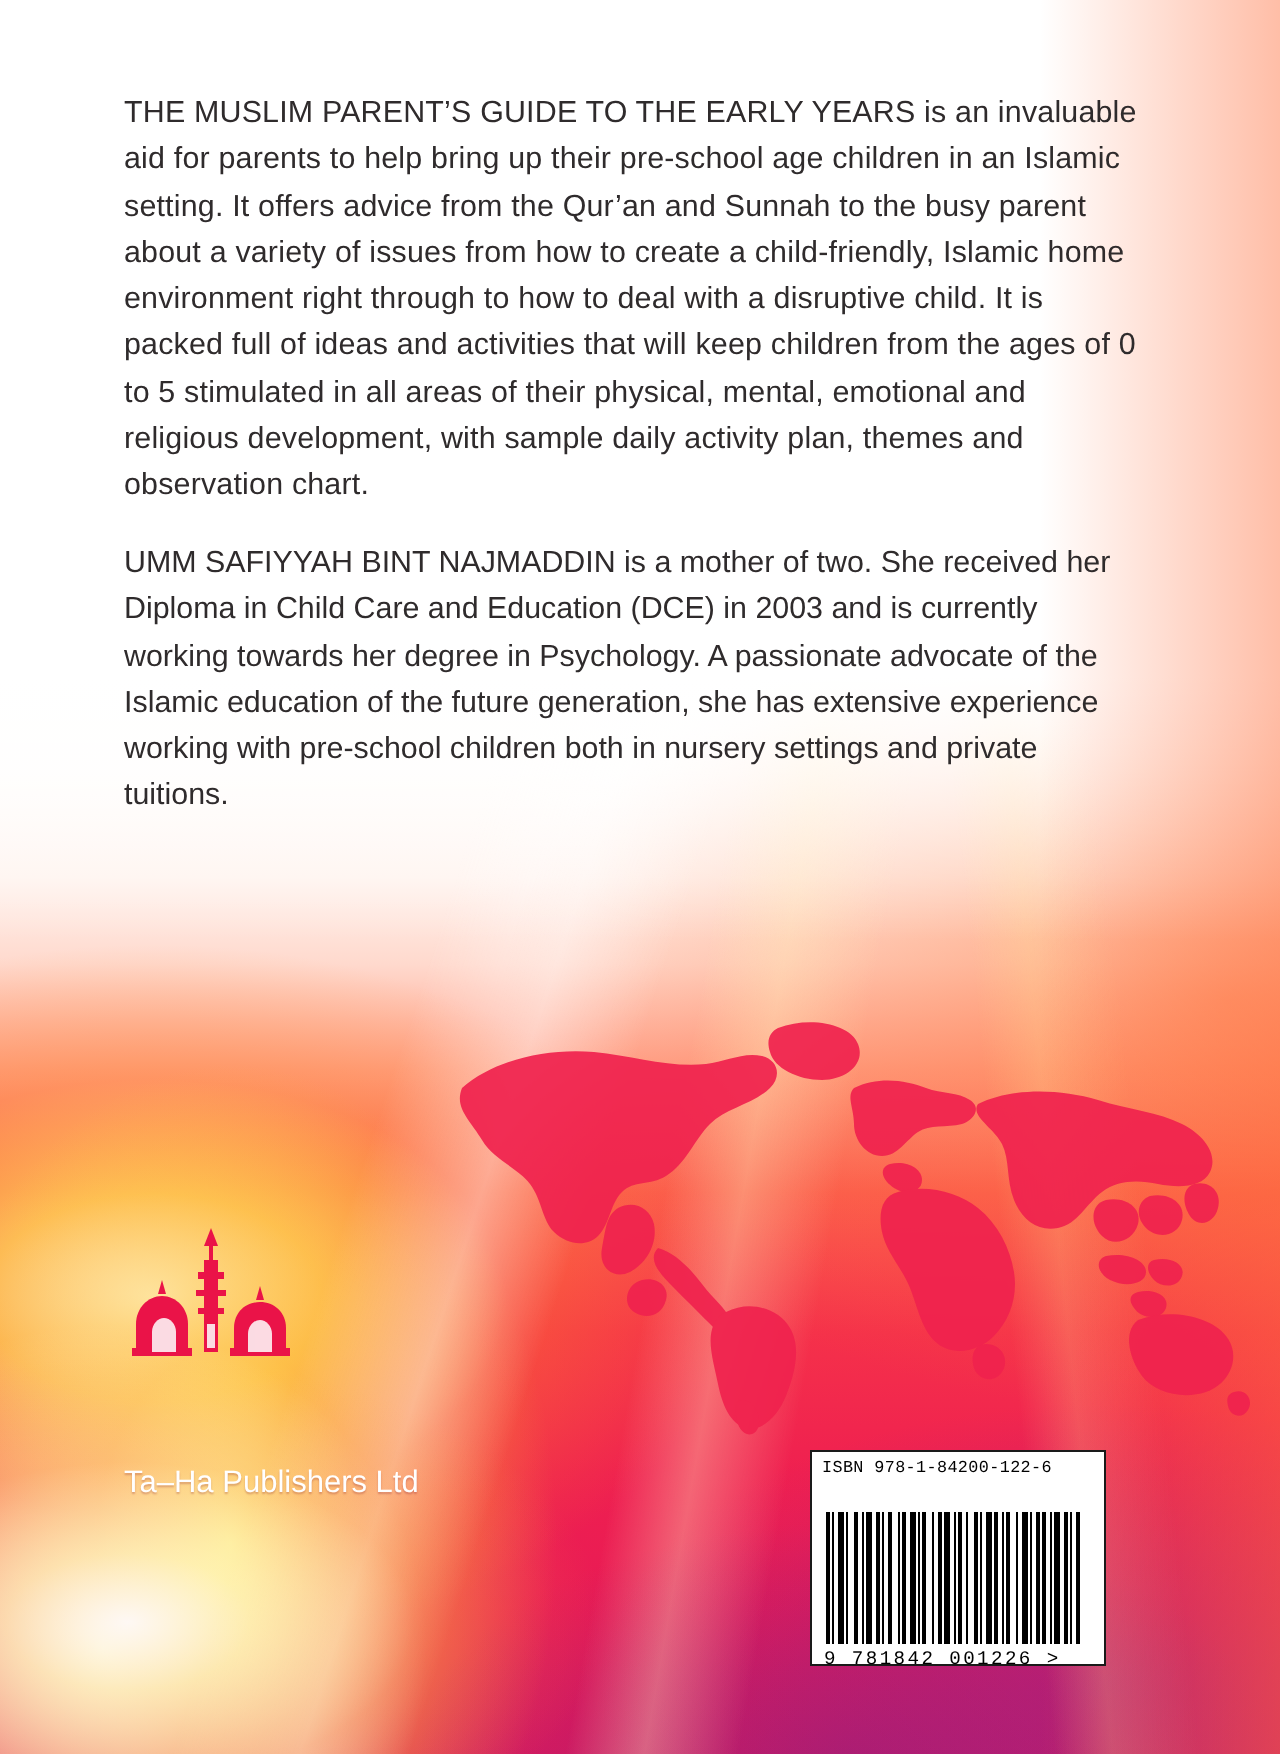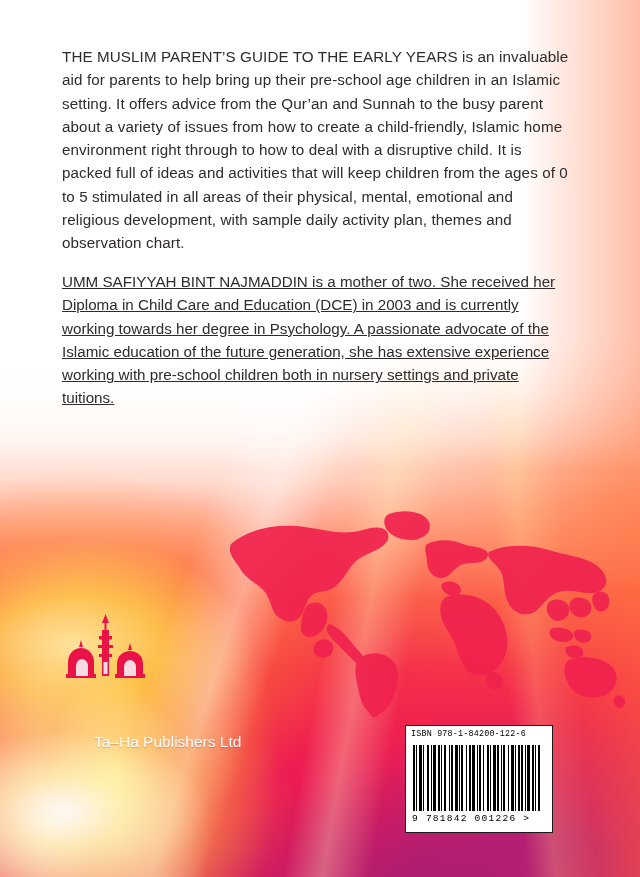--- a/index.html
+++ b/index.html
@@ -104,54 +104,53 @@
   .blurb {
     position: absolute;
     left: 62px;
     top: 45px;
     width: 510px;
     color: #2f2b2c;
     font-size: 15.2px;
     line-height: 1.53;
   }
   .blurb p { margin: 0 0 1.05em 0; }
-  .blurb p:last-child { margin-bottom: 0; text-decoration: underline; }
+  .blurb p:last-child { margin-bottom: 0; }
   .blurb .caps { letter-spacing: 0.1px; }
 
   
   .publisher {
     position: absolute;
     left: 62px;
     top: 730px;
     color: #ffffff;
     font-size: 15.5px;
     line-height: 1.58;
     text-shadow: 0 1px 1px rgba(120,0,30,0.25);
-    margin-left: 32px;
   }
   .publisher div { white-space: nowrap; }
 
   
   .barcode-box {
     position: absolute;
     left: 405px;
     top: 725px;
     width: 148px;
     height: 108px;
     background: #ffffff;
     border: 1px solid #1a1a1a;
     box-sizing: border-box;
     padding: 3px 5px 2px 5px;
   }
   .isbn-text {
     font-family: "Liberation Mono", monospace;
     font-size: 8.4px;
     color: #000;
     letter-spacing: 0.2px;
-    margin-bottom: 6px;
+    margin-bottom: 17px;
   }
   .bars {
     height: 66px;
     display: flex;
     align-items: stretch;
     gap: 0;
     margin-left: 2px;
   }
   .bars span { display: block; background: #000; }
   .bars span.sp { background: transparent; }

